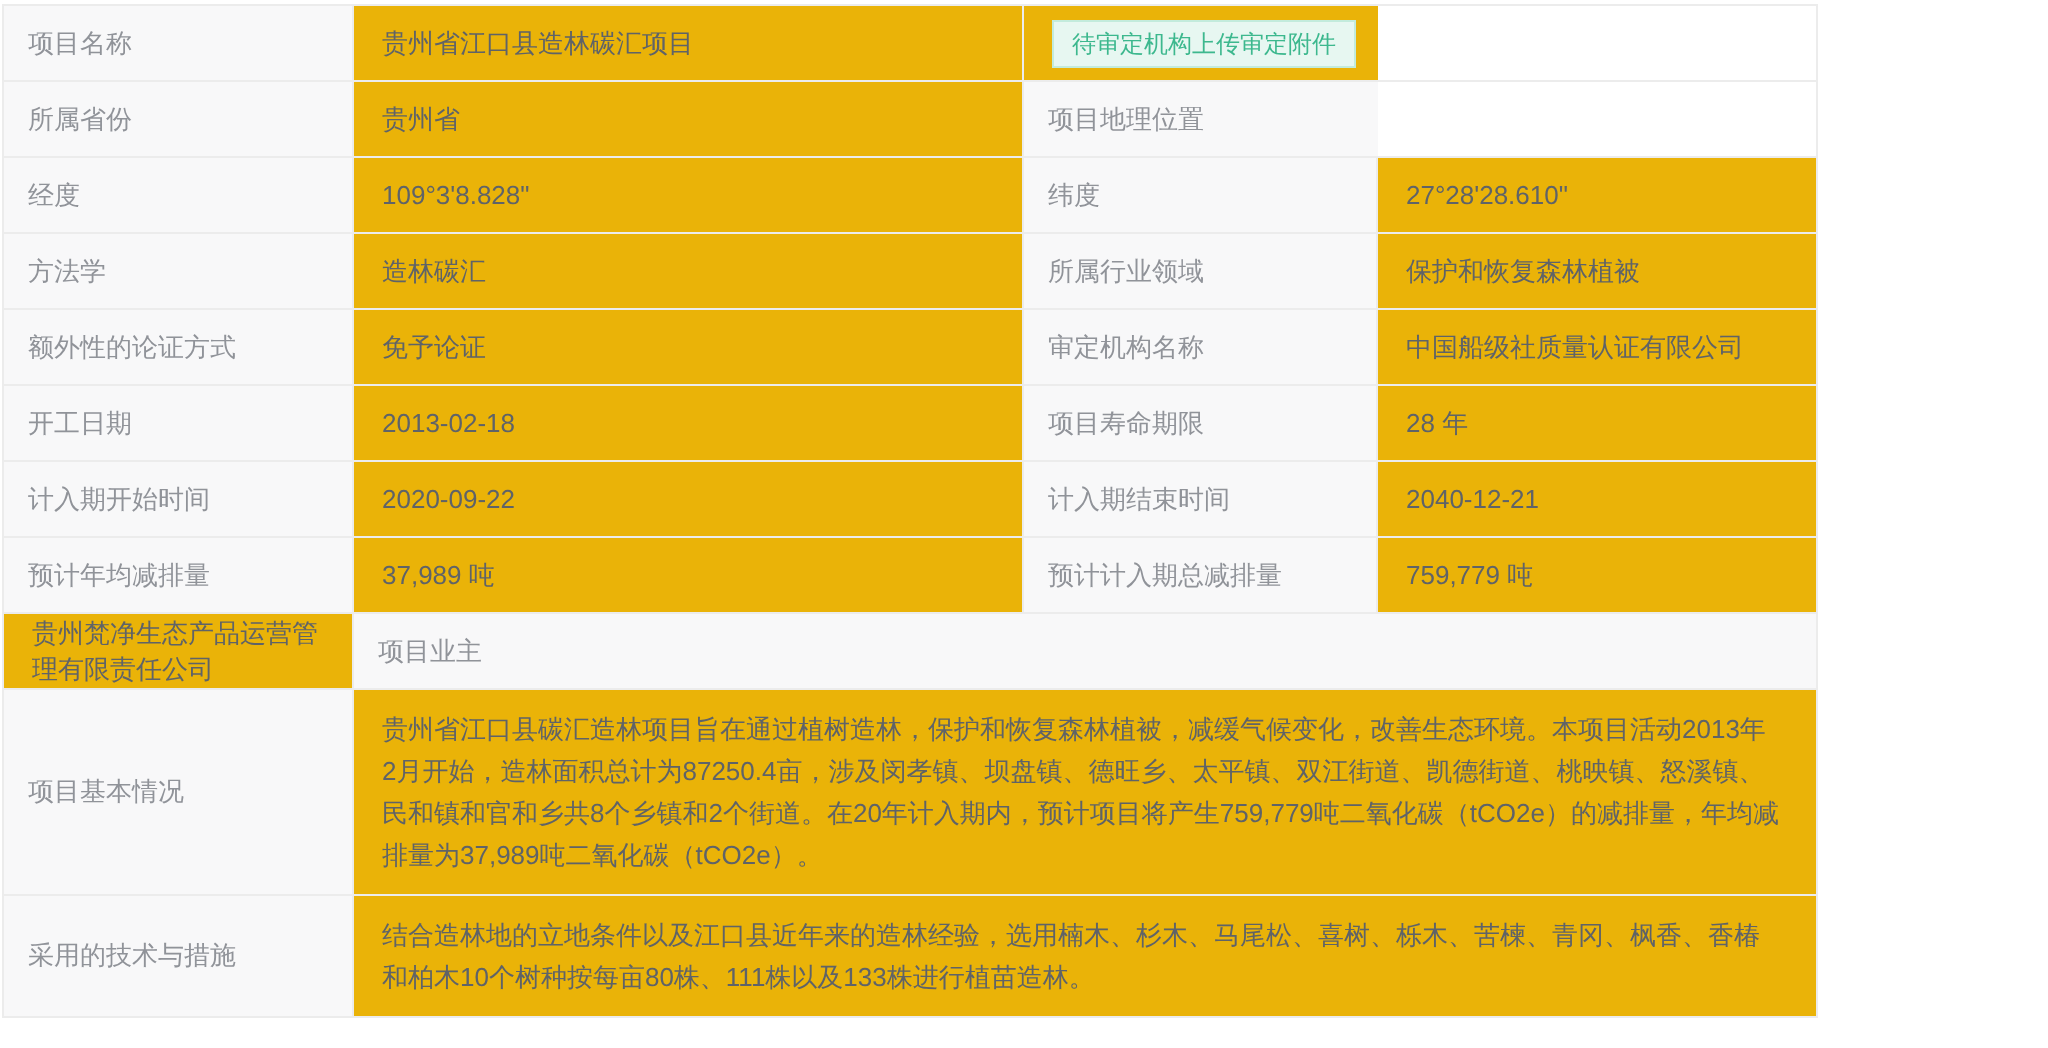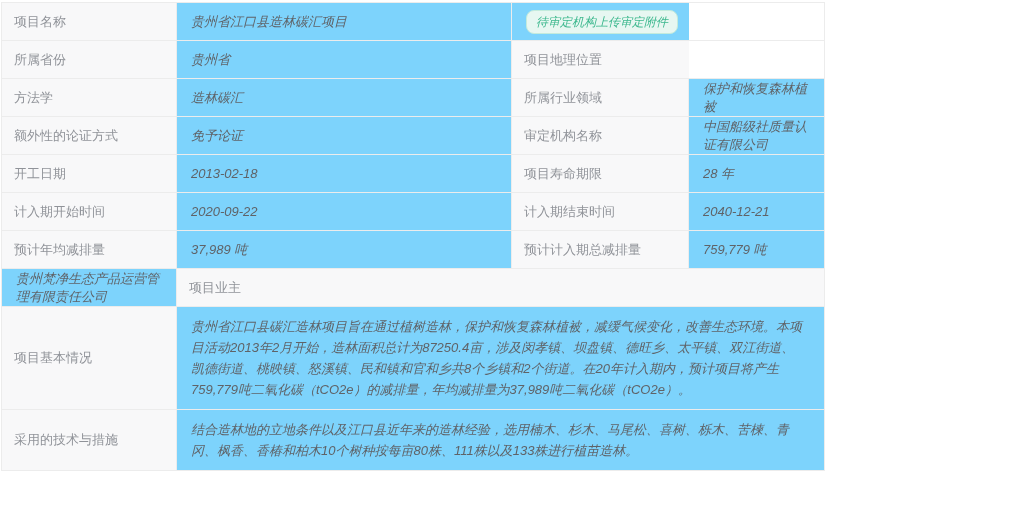--- a/index.html
+++ b/index.html
@@ -3,21 +3,21 @@
 <meta charset="utf-8">
 <style>
   * { margin: 0; padding: 0; box-sizing: border-box; }
   html, body {
     width: 1024px; height: 524px;
     background: #ffffff;
     font-family: "Liberation Sans", "DejaVu Sans", sans-serif;
     overflow: hidden;
   }
   .detail-table {
-    width: 824px;
+    width: 908px;
     margin: 2px 2px 0 1px;
     border: 1px solid #ececec;
     border-bottom: none;
     font-size: 13px;
   }
   .row {
     display: grid;
     border-bottom: 1px solid #ececec;
   }
   .row.paired { grid-template-columns: 175px 335px 177px 1fr; }
@@ -29,42 +29,41 @@
     min-height: 37px;
     border-right: 1px solid #ececec;
     overflow: hidden;
   }
   .cell:last-child { border-right: none; }
   .cell.label {
     background: #f8f8f9;
     color: #909399;
   }
   .cell.value {
-    background: #7dd3fc;
+    background: #eab308;
     color: #5f6368;
     padding-left: 14px;
-    font-style: italic;
   }
   .cell.value.multiline {
     display: block;
     padding: 9px 18px 9px 14px;
     line-height: 21px;
   }
   .row.tall .cell { min-height: 78px; }
   .row.mid .cell  { min-height: 58px; }
   .row.short .cell { min-height: 33px; }
   .badge {
     display: inline-block;
     background: #e7f7f1;
     border: 1px solid #c3ebdc;
     color: #3db88e;
     font-size: 12px;
     line-height: 1;
     padding: 5px 9px;
-    border-radius: 8px;
+    border-radius: 0;
     white-space: nowrap;
   }
 </style>
 </head>
 <body>
 
 <div class="detail-table">
 
   <div class="row paired">
     <div class="cell label">项目名称</div>
@@ -73,20 +72,26 @@
       <span class="badge">待审定机构上传审定附件</span>
     </div>
   </div>
 
   <div class="row paired">
     <div class="cell label">所属省份</div>
     <div class="cell value">贵州省</div>
     <div class="cell label">项目地理位置</div>
   </div>
 
+  <div class="row paired">
+    <div class="cell label">经度</div>
+    <div class="cell value">109°3'8.828"</div>
+    <div class="cell label">纬度</div>
+    <div class="cell value">27°28'28.610"</div>
+  </div>
 
   <div class="row paired">
     <div class="cell label">方法学</div>
     <div class="cell value">造林碳汇</div>
     <div class="cell label">所属行业领域</div>
     <div class="cell value">保护和恢复森林植被</div>
   </div>
 
   <div class="row paired">
     <div class="cell label">额外性的论证方式</div>

